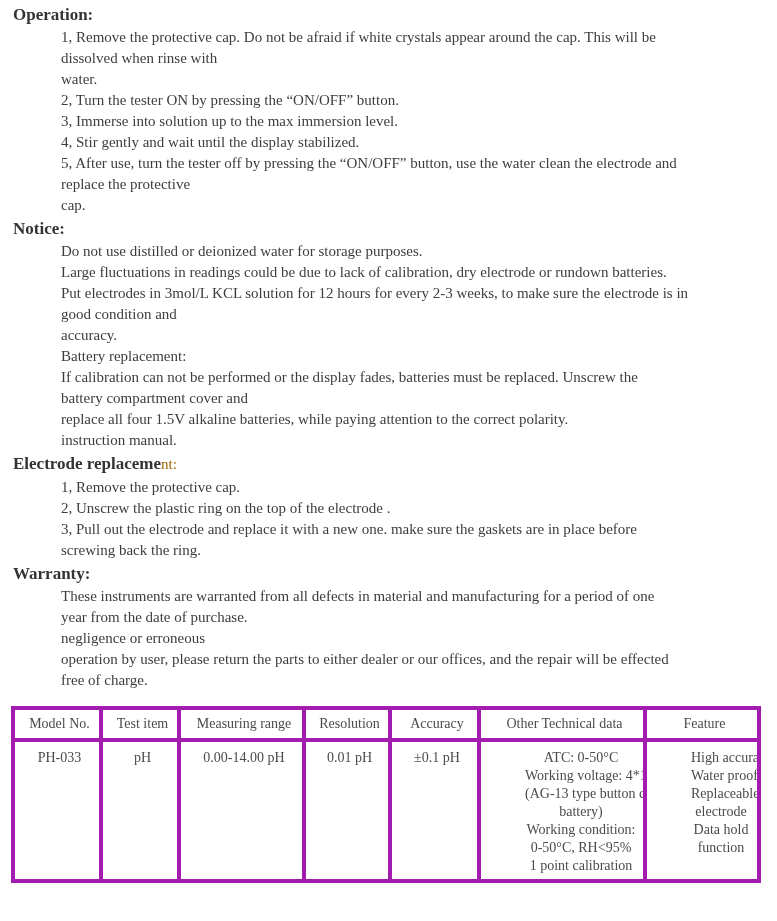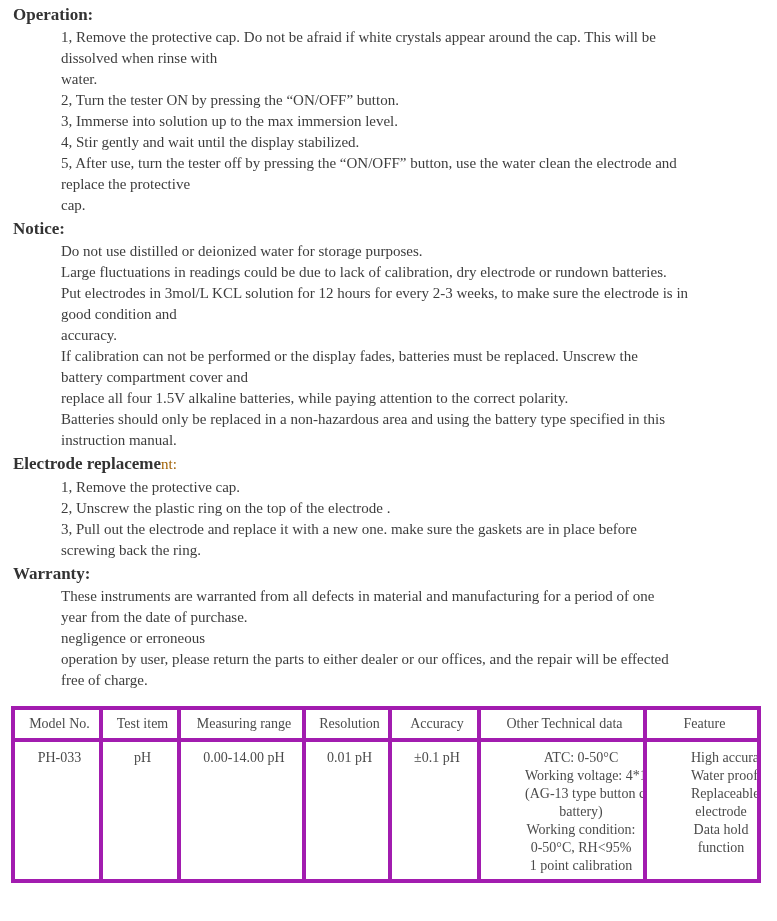--- a/index.html
+++ b/index.html
@@ -82,24 +82,24 @@
   <div class="line">5, After use, turn the tester off by pressing the “ON/OFF” button, use the water clean the electrode and</div>
   <div class="line">replace the protective</div>
   <div class="line">cap.</div>
 
   <div class="heading">Notice:</div>
   <div class="line">Do not use distilled or deionized water for storage purposes.</div>
   <div class="line">Large fluctuations in readings could be due to lack of calibration, dry electrode or rundown batteries.</div>
   <div class="line">Put electrodes in 3mol/L KCL solution for 12 hours for every 2-3 weeks, to make sure the electrode is in</div>
   <div class="line">good condition and</div>
   <div class="line">accuracy.</div>
+  <div class="line">Battery replacement:</div>
   <div class="line">If calibration can not be performed or the display fades, batteries must be replaced. Unscrew the</div>
   <div class="line">battery compartment cover and</div>
   <div class="line">replace all four 1.5V alkaline batteries, while paying attention to the correct polarity.</div>
-  <div class="line">Batteries should only be replaced in a non-hazardous area and using the battery type specified in this</div>
   <div class="line">instruction manual.</div>
 
   <div class="heading"><span class="bold-part">Electrode replaceme</span><span class="regular-part">nt:</span></div>
   <div class="line">1, Remove the protective cap.</div>
   <div class="line">2, Unscrew the plastic ring on the top of the electrode .</div>
   <div class="line">3, Pull out the electrode and replace it with a new one. make sure the gaskets are in place before</div>
   <div class="line">screwing back the ring.</div>
 
   <div class="heading">Warranty:</div>
   <div class="line">These instruments are warranted from all defects in material and manufacturing for a period of one</div>

